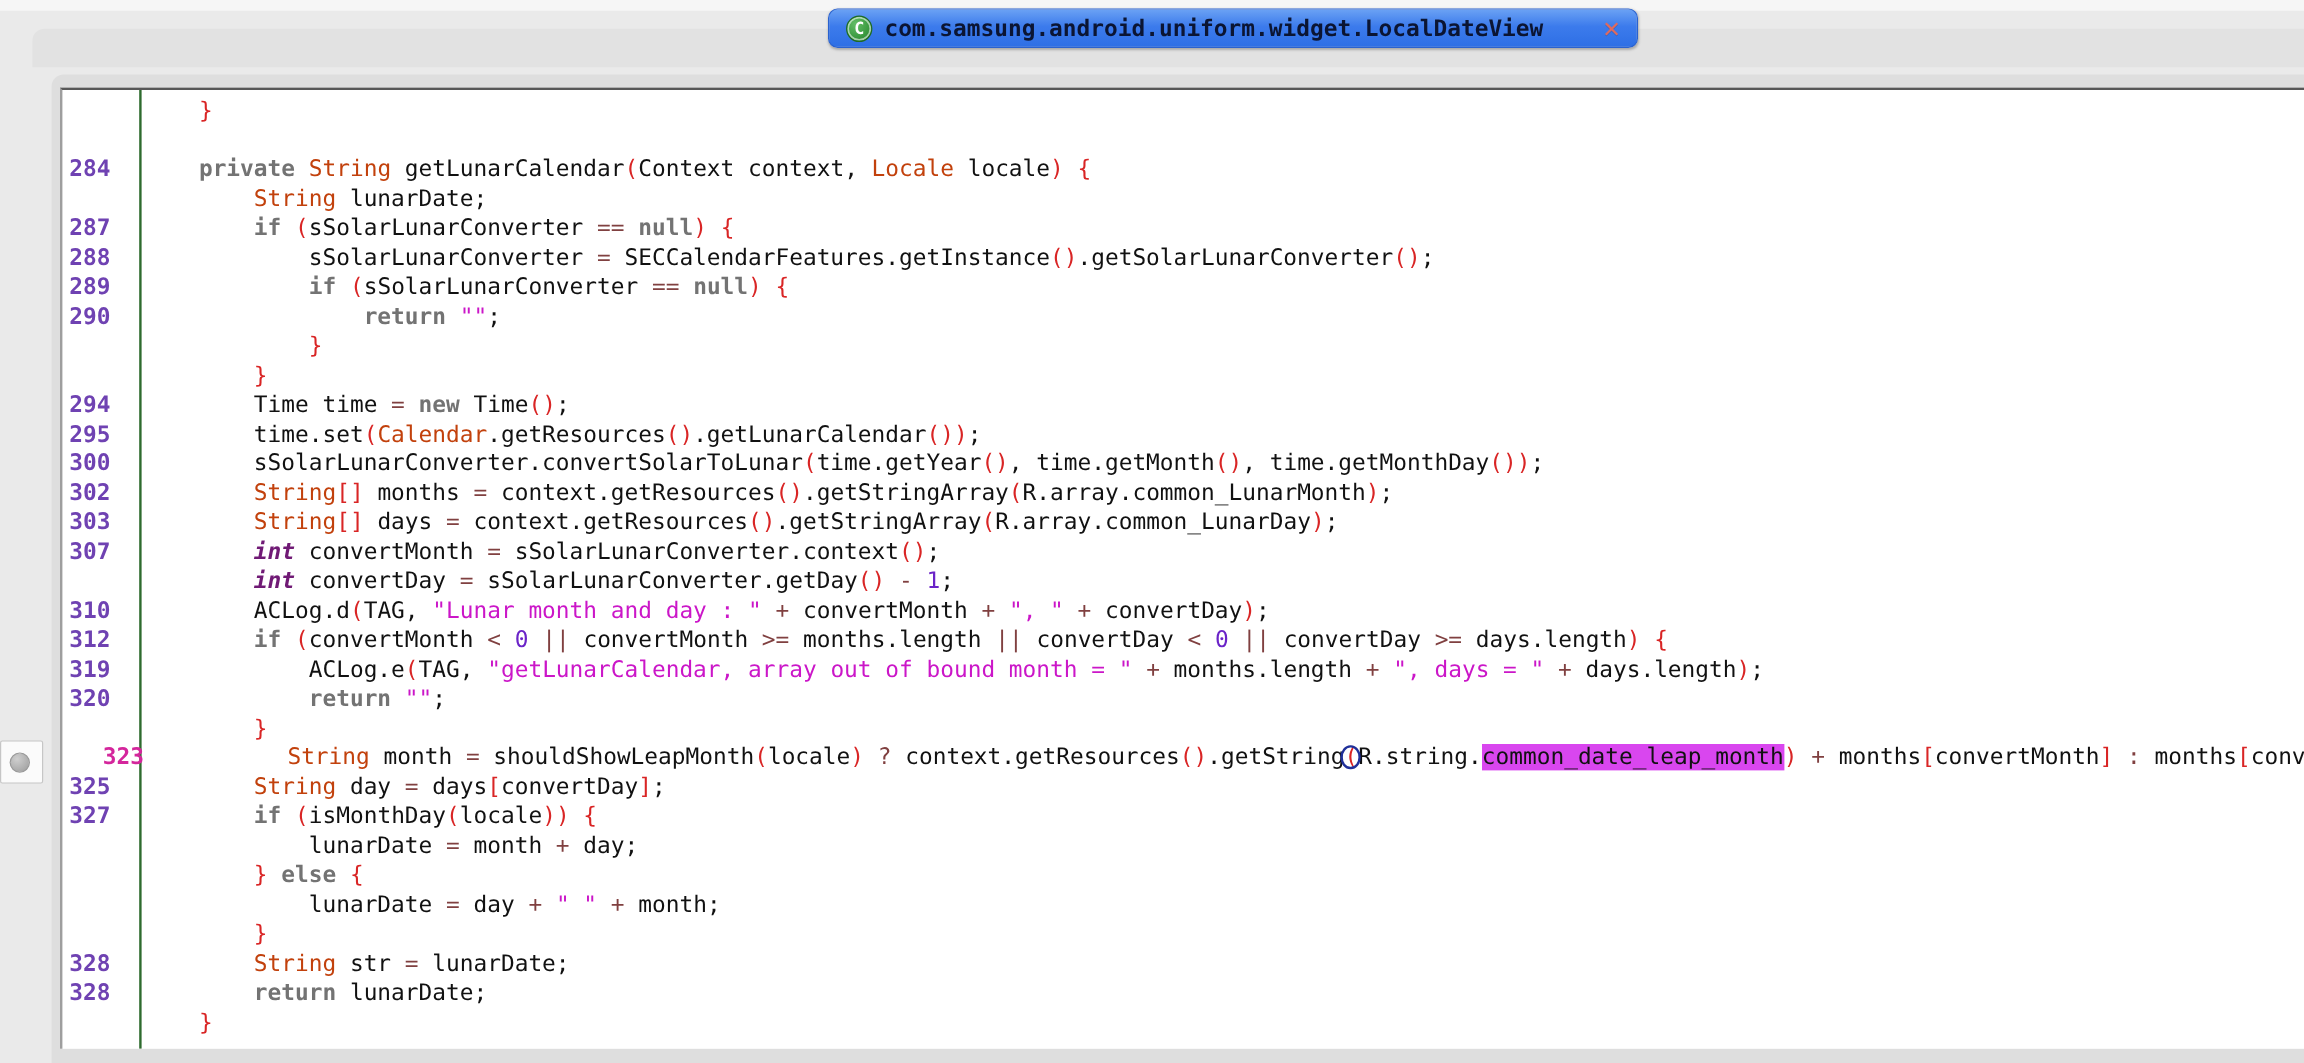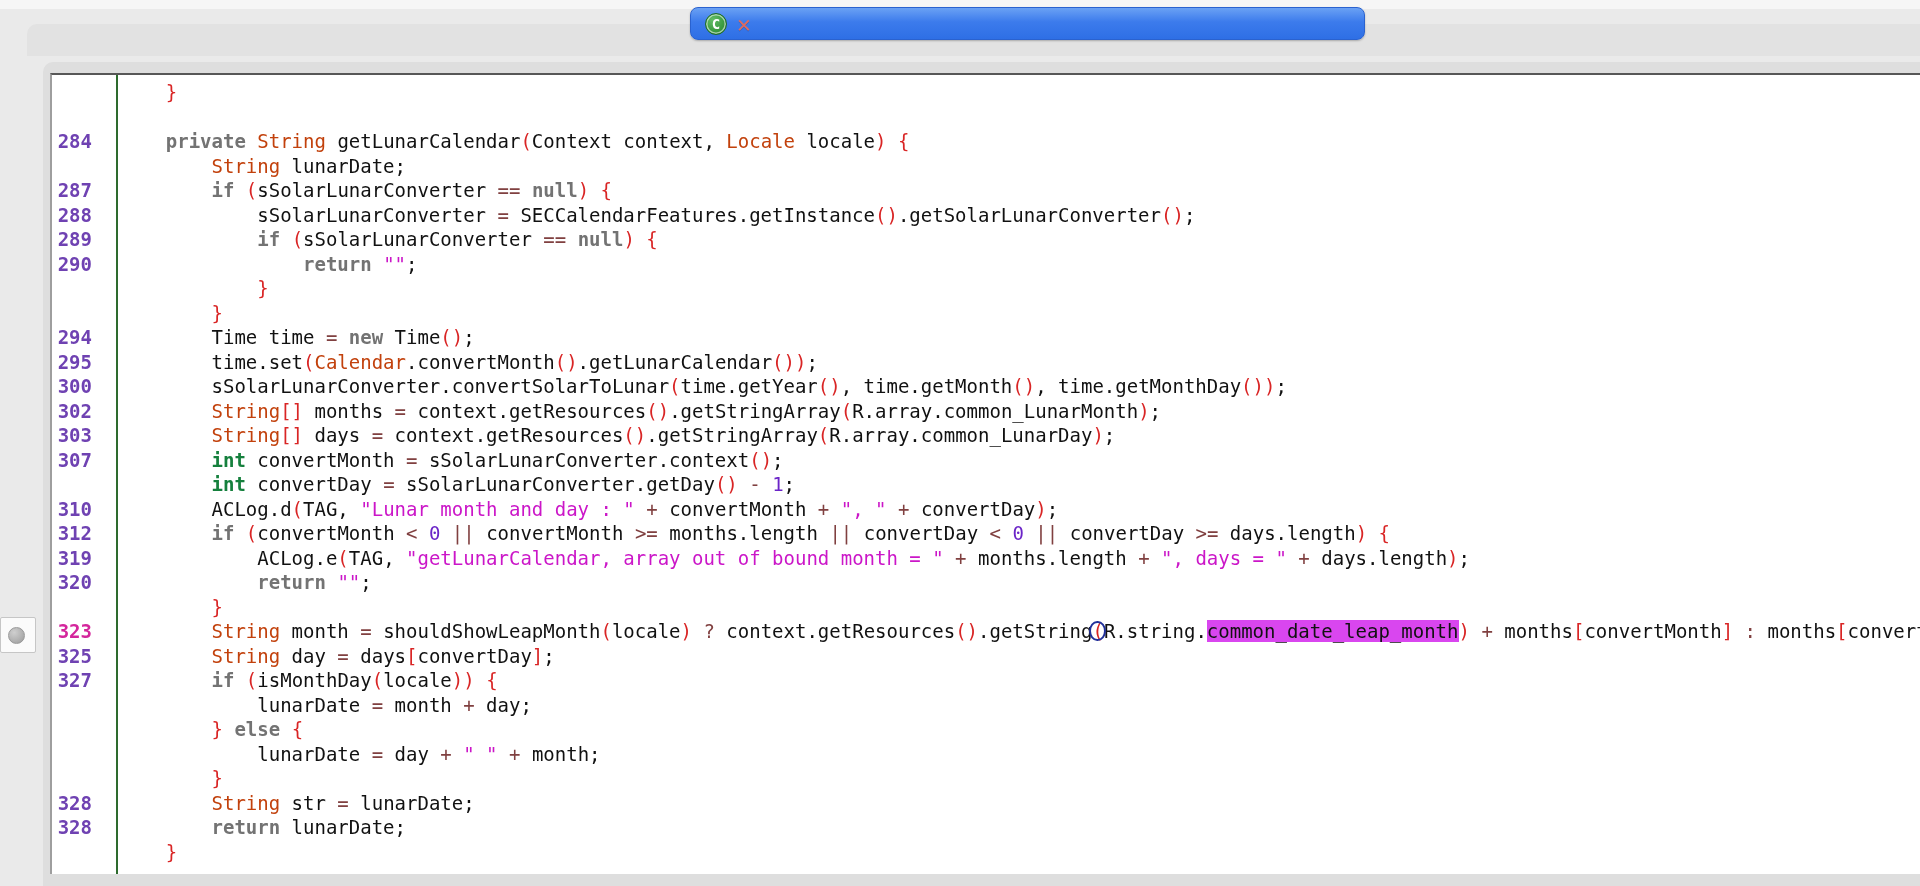--- a/index.html
+++ b/index.html
@@ -36,26 +36,26 @@
     background:#ffffff; border-top:2px solid #575757; border-left:2px solid #9e9e9e;
     overflow:hidden; }
   .gutter-rule { position:absolute; left:64px; top:0; bottom:0; width:2px;
     background:#2e6b2e; }
   .code-scroll { position:absolute; left:0; top:0; right:0; bottom:0; padding-top:5px; }
 
   .code-line { display:flex; height:24.5px; line-height:24.5px; font-size:19px;
     white-space:pre; }
   .line-num { flex:0 0 64px; text-align:right; padding-right:24px;
     color:#6f42b2; font-weight:bold; }
-  .line-num.pink { color:#d4269c; }
+  .line-num.pink { color:#d4269c;margin-left:28px; }
   .line-code { flex:1 1 auto; padding-left:4px; color:#111; }
 
   .tk-k  { color:#737373; font-weight:bold; }
   .tk-t  { color:#c2410c; }
-  .tk-d  { color:#15803d; font-weight:bold; }
+  .tk-d  { color:#701a75; font-weight:bold;font-style:italic; }
   .tk-s  { color:#cb16c8; }
   .tk-n  { color:#6b24c8; }
   .tk-o  { color:#804040; }
   .tk-p  { color:#d92525; }
   .tk-x  { color:#111111; }
   .tk-hl { color:#111111; background:#d946ef; }
   .tk-pr { color:#d92525; position:relative; }
   .tk-pr::after { content:""; position:absolute; left:-3px; right:-2px; top:1px;
     bottom:1px; border:2px solid #20309a; border-radius:50%; }
 
@@ -69,38 +69,39 @@
 </style>
 </head>
 <body>
 
 <div class="top-strip"></div>
 <div class="tabbar-panel"></div>
 <div class="content-panel"></div>
 
 <div class="tab">
   <span class="class-icon">C</span>
+  <span class="tab-title">com.samsung.android.uniform.widget.LocalDateView</span>
   <span class="tab-close">✕</span>
 </div>
 
 <div class="editor">
   <div class="gutter-rule"></div>
   <div class="code-scroll" id="code-scroll">
       <div class="code-line"><span class="line-num"></span><span class="line-code">    <span class="tk-p">}</span></span></div>
       <div class="code-line"><span class="line-num"></span><span class="line-code"></span></div>
       <div class="code-line"><span class="line-num">284</span><span class="line-code">    <span class="tk-k">private</span><span class="tk-x"> </span><span class="tk-t">String</span><span class="tk-x"> getLunarCalendar</span><span class="tk-p">(</span><span class="tk-x">Context context, </span><span class="tk-t">Locale</span><span class="tk-x"> locale</span><span class="tk-p">)</span><span class="tk-x"> </span><span class="tk-p">{</span></span></div>
       <div class="code-line"><span class="line-num"></span><span class="line-code">        <span class="tk-t">String</span><span class="tk-x"> lunarDate;</span></span></div>
       <div class="code-line"><span class="line-num">287</span><span class="line-code">        <span class="tk-k">if</span><span class="tk-x"> </span><span class="tk-p">(</span><span class="tk-x">sSolarLunarConverter </span><span class="tk-o">==</span><span class="tk-x"> </span><span class="tk-k">null</span><span class="tk-p">)</span><span class="tk-x"> </span><span class="tk-p">{</span></span></div>
       <div class="code-line"><span class="line-num">288</span><span class="line-code">            <span class="tk-x">sSolarLunarConverter </span><span class="tk-o">=</span><span class="tk-x"> SECCalendarFeatures.getInstance</span><span class="tk-p">()</span><span class="tk-x">.getSolarLunarConverter</span><span class="tk-p">()</span><span class="tk-x">;</span></span></div>
       <div class="code-line"><span class="line-num">289</span><span class="line-code">            <span class="tk-k">if</span><span class="tk-x"> </span><span class="tk-p">(</span><span class="tk-x">sSolarLunarConverter </span><span class="tk-o">==</span><span class="tk-x"> </span><span class="tk-k">null</span><span class="tk-p">)</span><span class="tk-x"> </span><span class="tk-p">{</span></span></div>
       <div class="code-line"><span class="line-num">290</span><span class="line-code">                <span class="tk-k">return</span><span class="tk-x"> </span><span class="tk-s">""</span><span class="tk-x">;</span></span></div>
       <div class="code-line"><span class="line-num"></span><span class="line-code">            <span class="tk-p">}</span></span></div>
       <div class="code-line"><span class="line-num"></span><span class="line-code">        <span class="tk-p">}</span></span></div>
       <div class="code-line"><span class="line-num">294</span><span class="line-code">        <span class="tk-x">Time time </span><span class="tk-o">=</span><span class="tk-x"> </span><span class="tk-k">new</span><span class="tk-x"> Time</span><span class="tk-p">()</span><span class="tk-x">;</span></span></div>
-      <div class="code-line"><span class="line-num">295</span><span class="line-code">        <span class="tk-x">time.set</span><span class="tk-p">(</span><span class="tk-t">Calendar</span><span class="tk-x">.convertMonth</span><span class="tk-p">()</span><span class="tk-x">.getLunarCalendar</span><span class="tk-p">()</span><span class="tk-p">)</span><span class="tk-x">;</span></span></div>
+      <div class="code-line"><span class="line-num">295</span><span class="line-code">        <span class="tk-x">time.set</span><span class="tk-p">(</span><span class="tk-t">Calendar</span><span class="tk-x">.getResources</span><span class="tk-p">()</span><span class="tk-x">.getLunarCalendar</span><span class="tk-p">()</span><span class="tk-p">)</span><span class="tk-x">;</span></span></div>
       <div class="code-line"><span class="line-num">300</span><span class="line-code">        <span class="tk-x">sSolarLunarConverter.convertSolarToLunar</span><span class="tk-p">(</span><span class="tk-x">time.getYear</span><span class="tk-p">()</span><span class="tk-x">, time.getMonth</span><span class="tk-p">()</span><span class="tk-x">, time.getMonthDay</span><span class="tk-p">()</span><span class="tk-p">)</span><span class="tk-x">;</span></span></div>
       <div class="code-line"><span class="line-num">302</span><span class="line-code">        <span class="tk-t">String</span><span class="tk-p">[]</span><span class="tk-x"> months </span><span class="tk-o">=</span><span class="tk-x"> context.getResources</span><span class="tk-p">()</span><span class="tk-x">.getStringArray</span><span class="tk-p">(</span><span class="tk-x">R.array.common_LunarMonth</span><span class="tk-p">)</span><span class="tk-x">;</span></span></div>
       <div class="code-line"><span class="line-num">303</span><span class="line-code">        <span class="tk-t">String</span><span class="tk-p">[]</span><span class="tk-x"> days </span><span class="tk-o">=</span><span class="tk-x"> context.getResources</span><span class="tk-p">()</span><span class="tk-x">.getStringArray</span><span class="tk-p">(</span><span class="tk-x">R.array.common_LunarDay</span><span class="tk-p">)</span><span class="tk-x">;</span></span></div>
       <div class="code-line"><span class="line-num">307</span><span class="line-code">        <span class="tk-d">int</span><span class="tk-x"> convertMonth </span><span class="tk-o">=</span><span class="tk-x"> sSolarLunarConverter.context</span><span class="tk-p">()</span><span class="tk-x">;</span></span></div>
       <div class="code-line"><span class="line-num"></span><span class="line-code">        <span class="tk-d">int</span><span class="tk-x"> convertDay </span><span class="tk-o">=</span><span class="tk-x"> sSolarLunarConverter.getDay</span><span class="tk-p">()</span><span class="tk-x"> </span><span class="tk-o">-</span><span class="tk-x"> </span><span class="tk-n">1</span><span class="tk-x">;</span></span></div>
       <div class="code-line"><span class="line-num">310</span><span class="line-code">        <span class="tk-x">ACLog.d</span><span class="tk-p">(</span><span class="tk-x">TAG, </span><span class="tk-s">"Lunar month and day : "</span><span class="tk-x"> </span><span class="tk-o">+</span><span class="tk-x"> convertMonth </span><span class="tk-o">+</span><span class="tk-x"> </span><span class="tk-s">", "</span><span class="tk-x"> </span><span class="tk-o">+</span><span class="tk-x"> convertDay</span><span class="tk-p">)</span><span class="tk-x">;</span></span></div>
       <div class="code-line"><span class="line-num">312</span><span class="line-code">        <span class="tk-k">if</span><span class="tk-x"> </span><span class="tk-p">(</span><span class="tk-x">convertMonth </span><span class="tk-o">&lt;</span><span class="tk-x"> </span><span class="tk-n">0</span><span class="tk-x"> </span><span class="tk-o">||</span><span class="tk-x"> convertMonth </span><span class="tk-o">&gt;=</span><span class="tk-x"> months.length </span><span class="tk-o">||</span><span class="tk-x"> convertDay </span><span class="tk-o">&lt;</span><span class="tk-x"> </span><span class="tk-n">0</span><span class="tk-x"> </span><span class="tk-o">||</span><span class="tk-x"> convertDay </span><span class="tk-o">&gt;=</span><span class="tk-x"> days.length</span><span class="tk-p">)</span><span class="tk-x"> </span><span class="tk-p">{</span></span></div>
       <div class="code-line"><span class="line-num">319</span><span class="line-code">            <span class="tk-x">ACLog.e</span><span class="tk-p">(</span><span class="tk-x">TAG, </span><span class="tk-s">"getLunarCalendar, array out of bound month = "</span><span class="tk-x"> </span><span class="tk-o">+</span><span class="tk-x"> months.length </span><span class="tk-o">+</span><span class="tk-x"> </span><span class="tk-s">", days = "</span><span class="tk-x"> </span><span class="tk-o">+</span><span class="tk-x"> days.length</span><span class="tk-p">)</span><span class="tk-x">;</span></span></div>
       <div class="code-line"><span class="line-num">320</span><span class="line-code">            <span class="tk-k">return</span><span class="tk-x"> </span><span class="tk-s">""</span><span class="tk-x">;</span></span></div>
       <div class="code-line"><span class="line-num"></span><span class="line-code">        <span class="tk-p">}</span></span></div>

